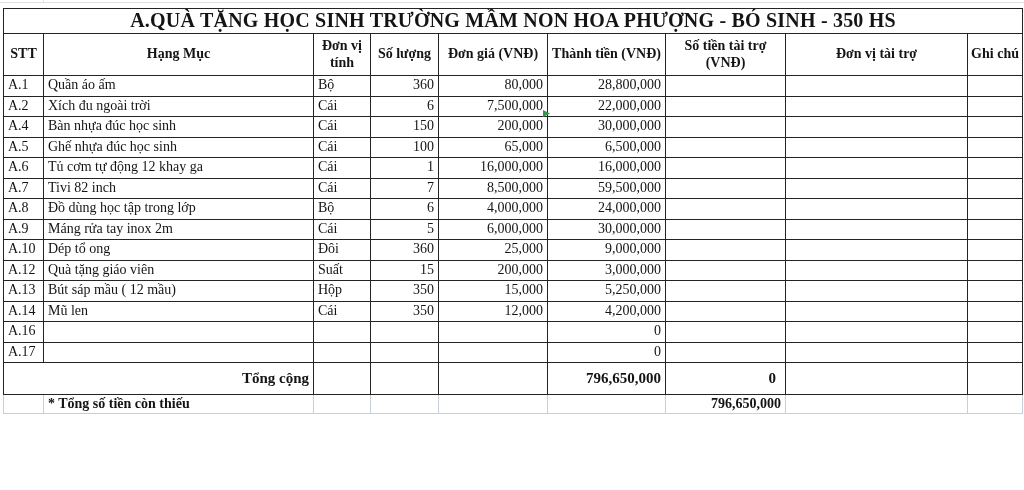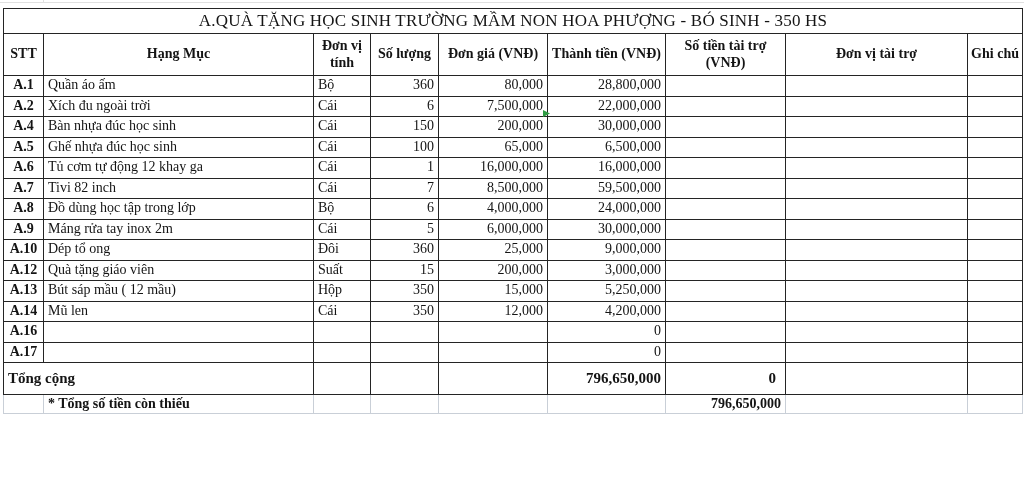--- a/index.html
+++ b/index.html
@@ -13,33 +13,33 @@
   table.budget{
     position:absolute;left:3px;top:8px;width:1019px;
     border-collapse:collapse;table-layout:fixed;
   }
   table.budget td{
     border:1px solid #242424;
     font-size:14px;line-height:1.18;
     padding:0 4px;vertical-align:middle;overflow:hidden;
   }
   tr.title-row td{
-    font-weight:normal;font-size:17px;text-align:center;height:24px;padding:0;
+    font-weight:bold;font-size:20px;text-align:center;height:24px;padding:0;
     letter-spacing:.2px;
   }
   tr.header-row td{
     font-weight:bold;text-align:center;height:41px;font-size:14px;padding:0 2px;
   }
   tr.data td{height:19.5px;white-space:nowrap;}
   tr.data.tall td{height:43px;white-space:normal;}
-  td.stt{font-weight:bold;text-align:center;padding:0 2px;}
+  td.stt{font-weight:normal;text-align:left;padding:0 2px;}
   td.al{text-align:left;}
   td.ar{text-align:right;padding-right:5px;}
   tr.total-row td{font-weight:bold;height:31px;font-size:15px;}
-  tr.total-row td.label{text-align:left;margin-top:25px;}
+  tr.total-row td.label{text-align:right;margin-top:25px;}
   tr.total-row td.pr8{padding-right:9px;}
   tr.light td{border-color:#c9cfd7;border-top-color:#242424;font-weight:bold;height:18px;}
   .flag{position:absolute;left:543px;top:110px;}
 </style>
 </head>
 <body>
 
 <div class="gridline-h"></div>
 <div class="gridline-stub" style="left:43px"></div>
 

